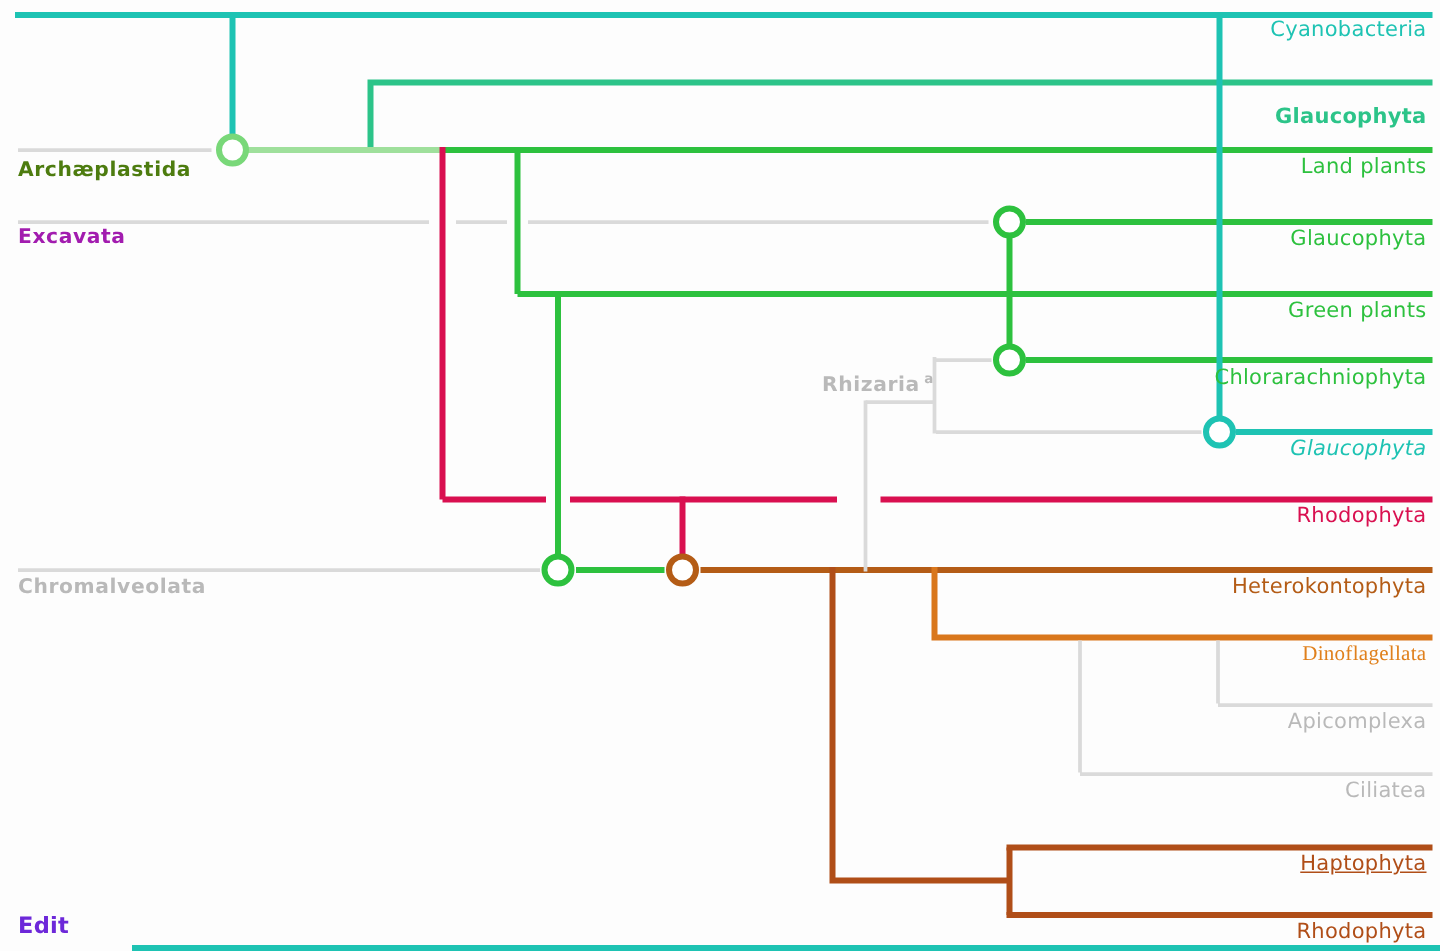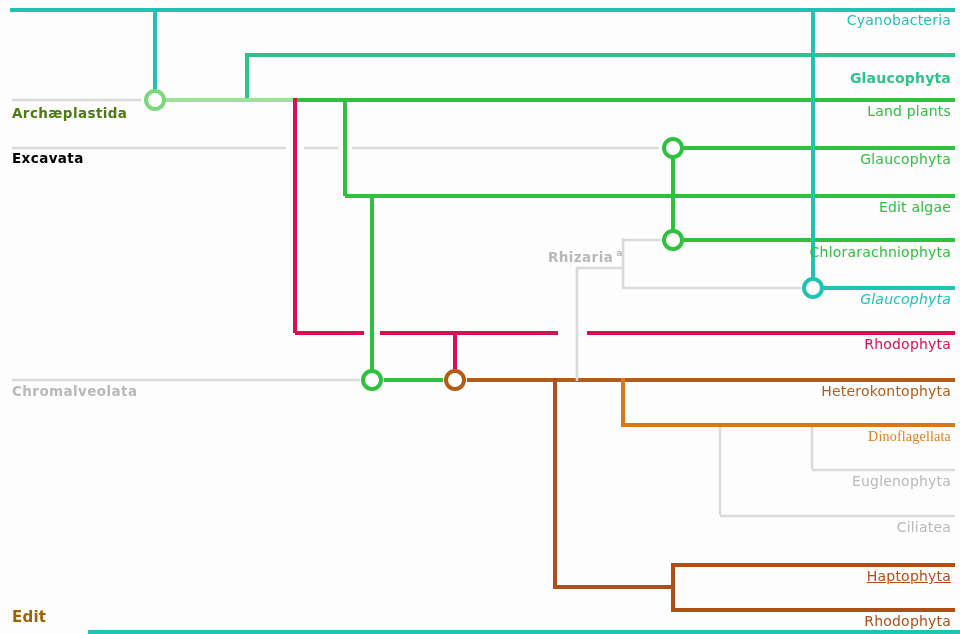--- a/index.html
+++ b/index.html
@@ -65,30 +65,30 @@
     <circle class="node" cx="673" cy="240" r="9" stroke="#2dc13e"></circle>
     <circle class="node" cx="813" cy="288" r="9" stroke="#1ec3b3"></circle>
     <circle class="node" cx="372" cy="380" r="9" stroke="#2dc13e"></circle>
     <circle class="node" cx="455" cy="380" r="9" stroke="#b45c16"></circle>
   </svg>
 
   <span class="rlabel" style="top: 13px; color: rgb(30, 195, 179);">Cyanobacteria</span>
   <span class="rlabel" style="top: 71px; color: rgb(44, 196, 137); font-weight: bold;">Glaucophyta</span>
   <span class="rlabel" style="top: 104px; color: rgb(45, 193, 62);">Land plants</span>
   <span class="rlabel" style="top: 152px; color: rgb(45, 193, 62);">Glaucophyta</span>
-  <span class="rlabel" style="top: 200px; color: rgb(45, 193, 62);">Edit algae</span>
+  <span class="rlabel" style="top: 200px; color: rgb(45, 193, 62);">Green plants</span>
   <span class="rlabel" style="top: 245px; color: rgb(45, 193, 62);">Chlorarachniophyta</span>
   <span class="rlabel italic" style="top: 292px; color: rgb(30, 195, 179);">Glaucophyta</span>
   <span class="rlabel" style="top: 337px; color: rgb(217, 16, 80);">Rhodophyta</span>
   <span class="rlabel" style="top: 384px; color: rgb(180, 92, 22);">Heterokontophyta</span>
   <span class="rlabel" style="top: 429px; color: rgb(224, 128, 28); font-family: Liberation Serif, serif;">Dinoflagellata</span>
-  <span class="rlabel" style="top: 474px; color: rgb(185, 185, 185);">Euglenophyta</span>
+  <span class="rlabel" style="top: 474px; color: rgb(185, 185, 185);">Apicomplexa</span>
   <span class="rlabel" style="top: 520px; color: rgb(185, 185, 185);">Ciliatea</span>
   <span class="rlabel" style="top: 569px; color: rgb(176, 78, 24); text-decoration: underline;">Haptophyta</span>
   <span class="rlabel" style="top: 614px; color: rgb(176, 78, 24);">Rhodophyta</span>
 
   <span class="glabel" style="left: 12px; top: 106px; color: #4d7c0f;">Archæplastida</span>
-  <span class="glabel" style="left: 12px; top: 151px; color: #000000;">Excavata</span>
+  <span class="glabel" style="left: 12px; top: 151px; color: #a21caf;">Excavata</span>
   <span class="glabel" style="left: 548px; top: 246px; color: rgb(185, 185, 185);"><span>Rhizaria</span><sup class="fn">a</sup></span>
   <span class="glabel" style="left: 12px; top: 384px; color: rgb(185, 185, 185);">Chromalveolata</span>
 
-  <span class="editlink" style="left: 12px; top: 608px; color: #a16207; text-align: center;">Edit</span>
+  <span class="editlink" style="left: 12px; top: 608px; color: #6d28d9; text-align: center;">Edit</span>
 </div>
 
 </body></html>

